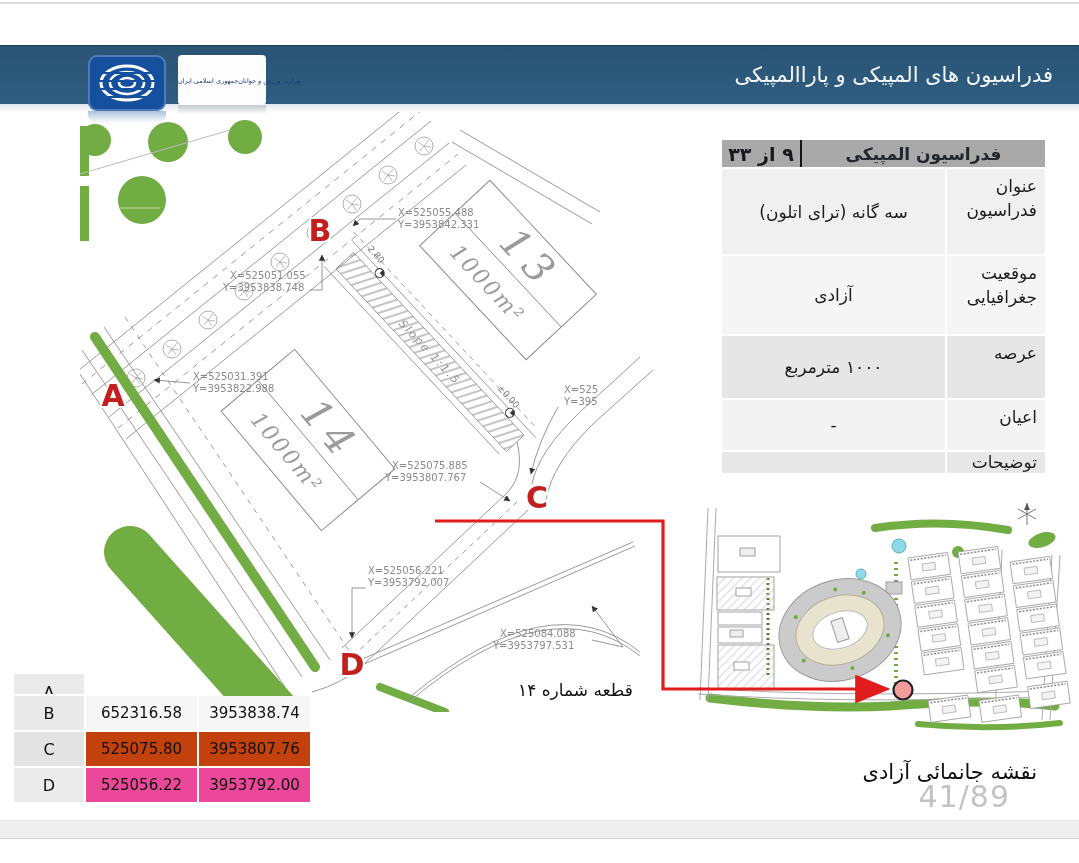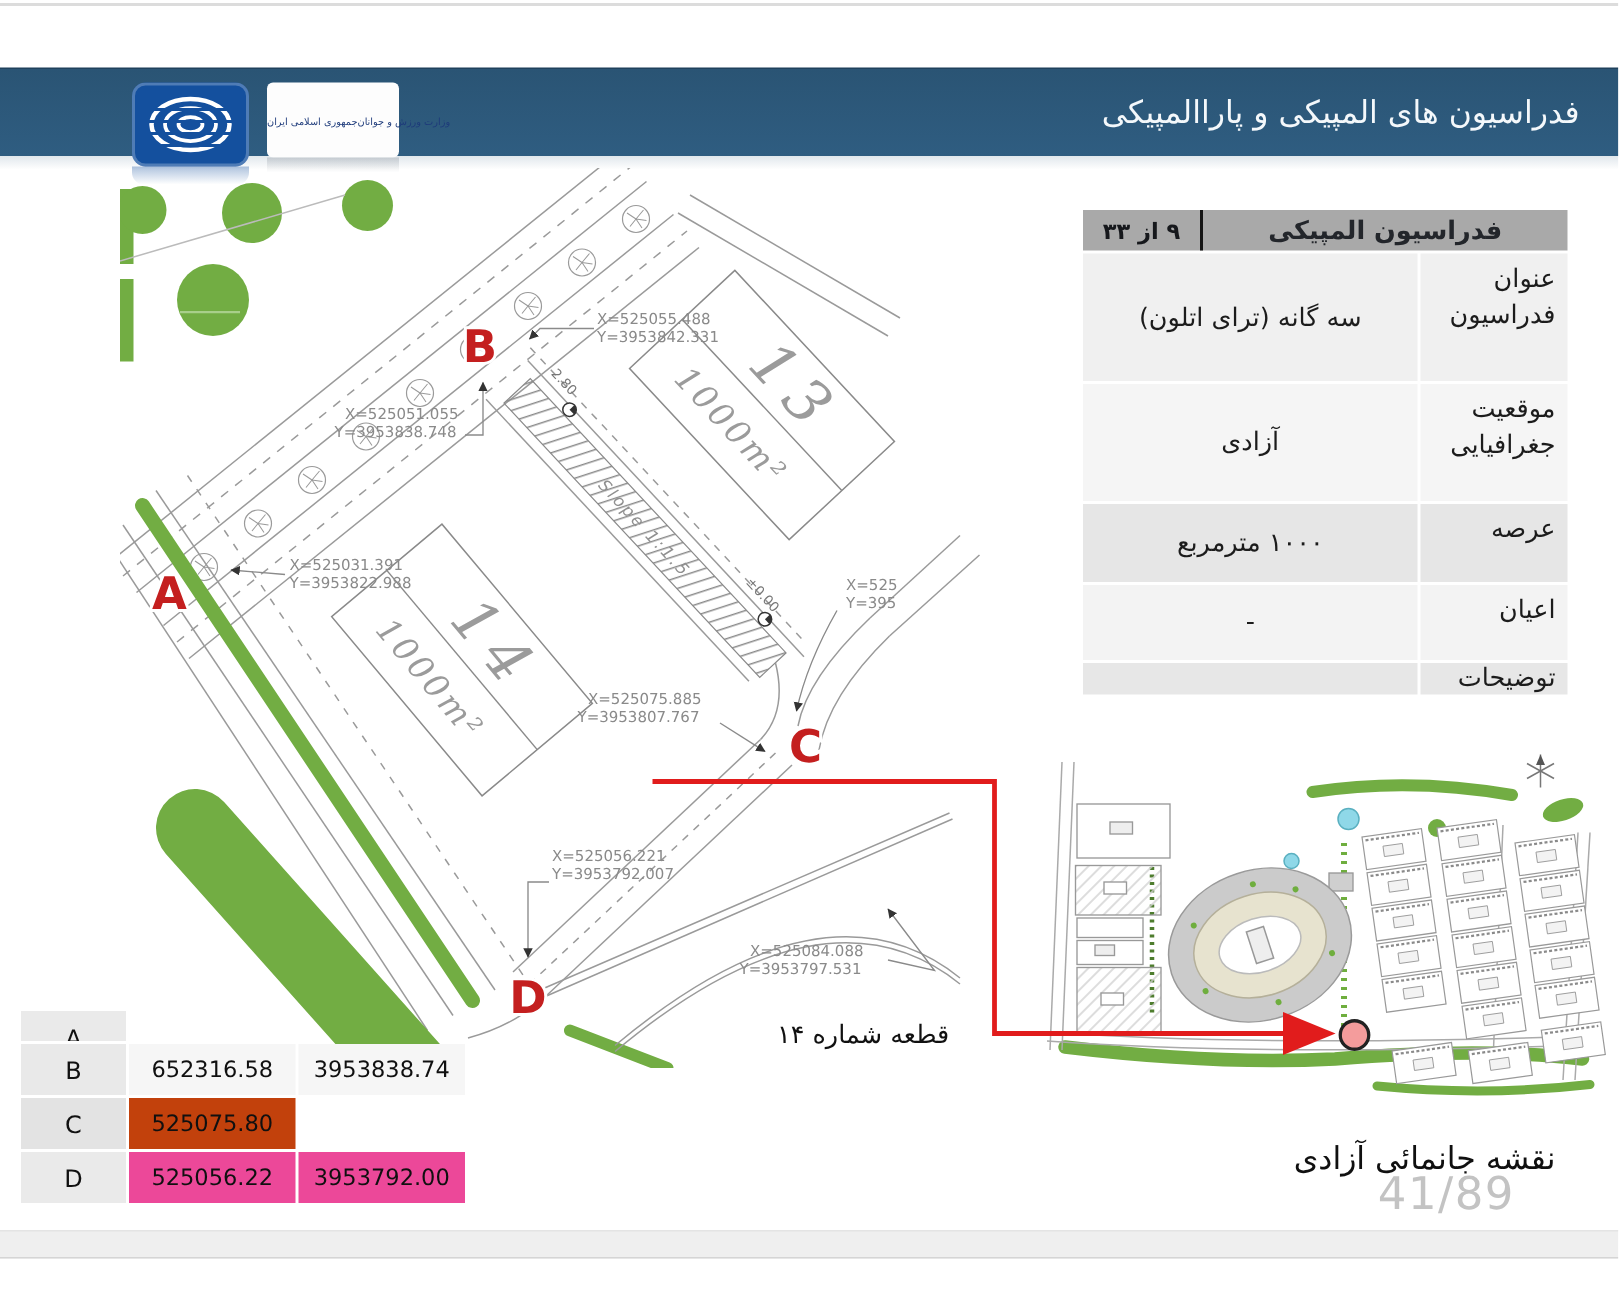--- a/index.html
+++ b/index.html
@@ -12,29 +12,29 @@
   .header-reflection{left:0;top:103px;width:1079px;height:10px;background:linear-gradient(rgba(45,90,124,.16),rgba(45,90,124,0));}
   .logo-noc{left:88px;top:55px;width:78px;height:56px;background:#14509e;border-radius:9px;box-shadow:0 0 0 2px rgba(255,255,255,.25) inset;}
   .logo-ministry{left:178px;top:55px;width:88px;height:50px;background:#fdfdfd;border-radius:4px;display:flex;flex-direction:row;align-items:center;justify-content:flex-start;padding-top:2px;box-sizing:border-box;}
   .ministry-text{color:#1d3a7a;font-size:6.5px;line-height:8px;direction:rtl;text-align:center;white-space:nowrap;}
   .logo-reflect-a{left:88px;top:111px;width:78px;height:12px;background:linear-gradient(rgba(20,80,158,.35),rgba(20,80,158,0));border-radius:0 0 8px 8px;}
   .logo-reflect-b{left:178px;top:105px;width:88px;height:10px;background:linear-gradient(rgba(120,130,140,.30),rgba(120,130,140,0));}
 
   
   .info-table{left:722px;top:140px;width:323px;display:flex;flex-direction:column;row-gap:2px;}
   .it-header{display:flex;height:27px;background:#a9a9a9;align-items:center;}
-  .it-badge{width:78px;text-align:center;font-weight:bold;font-size:15px;color:#16181c;direction:rtl;}
+  .it-badge{width:78px;text-align:center;font-weight:bold;font-size:19px;color:#16181c;direction:rtl;}
   .it-div{width:2px;height:27px;background:#151515;}
   .it-title{flex:1;text-align:center;font-weight:bold;font-size:17px;color:#23262b;direction:rtl;}
   .itrow{display:flex;column-gap:2px;}
   .it-val{flex:1;display:flex;align-items:center;justify-content:center;font-size:17px;color:#1c1c1c;direction:rtl;}
   .it-lab{width:98px;padding:5px 8px 16px 0;box-sizing:border-box;font-size:17px;color:#1c1c1c;direction:rtl;text-align:right;line-height:24px;}
   .itrow:nth-of-type(2){height:85px;} .itrow:nth-of-type(2)>div{background:#f0f0f0;}
   .itrow:nth-of-type(3){height:78px;} .itrow:nth-of-type(3)>div{background:#f5f5f5;}
-  .itrow:nth-of-type(4){height:52px;} .itrow:nth-of-type(4)>div{background:#e6e6e6;}
+  .itrow:nth-of-type(4){height:62px;} .itrow:nth-of-type(4)>div{background:#e6e6e6;}
   .itrow:nth-of-type(5){height:50px;} .itrow:nth-of-type(5)>div{background:#f3f3f3;}
   .itrow:nth-of-type(6){height:21px;} .itrow:nth-of-type(6)>div{background:#e7e7e7;}
   .itrow:nth-of-type(6) .it-lab{padding-top:0;line-height:21px;}
 
   
   .coords-table{left:14px;top:674px;width:296px;display:flex;flex-direction:column;row-gap:2px;font-size:15px;color:#101010;}
   .ct-row{display:flex;column-gap:2px;height:34px;}
   .ct-p{width:70px;display:flex;align-items:center;justify-content:center;font-size:16px;}
   .ct-x{width:111px;display:flex;align-items:center;justify-content:center;}
   .ct-y{width:111px;display:flex;align-items:center;justify-content:center;}
@@ -385,20 +385,21 @@
       <div class="ct-y"></div>
     </div>
     <div class="ct-row ct-rowB">
       <div class="ct-p">B</div>
       <div class="ct-x">652316.58</div>
       <div class="ct-y">3953838.74</div>
     </div>
     <div class="ct-row ct-rowC">
       <div class="ct-p">C</div>
       <div class="ct-x">525075.80</div>
+      <div class="ct-y">3953807.76</div>
     </div>
     <div class="ct-row ct-rowD">
       <div class="ct-p">D</div>
       <div class="ct-x">525056.22</div>
       <div class="ct-y">3953792.00</div>
     </div>
   </div>
 
   <div class="abs caption">نقشه جانمائی آزادی</div>
   <div class="abs pagenum">41/89</div>

